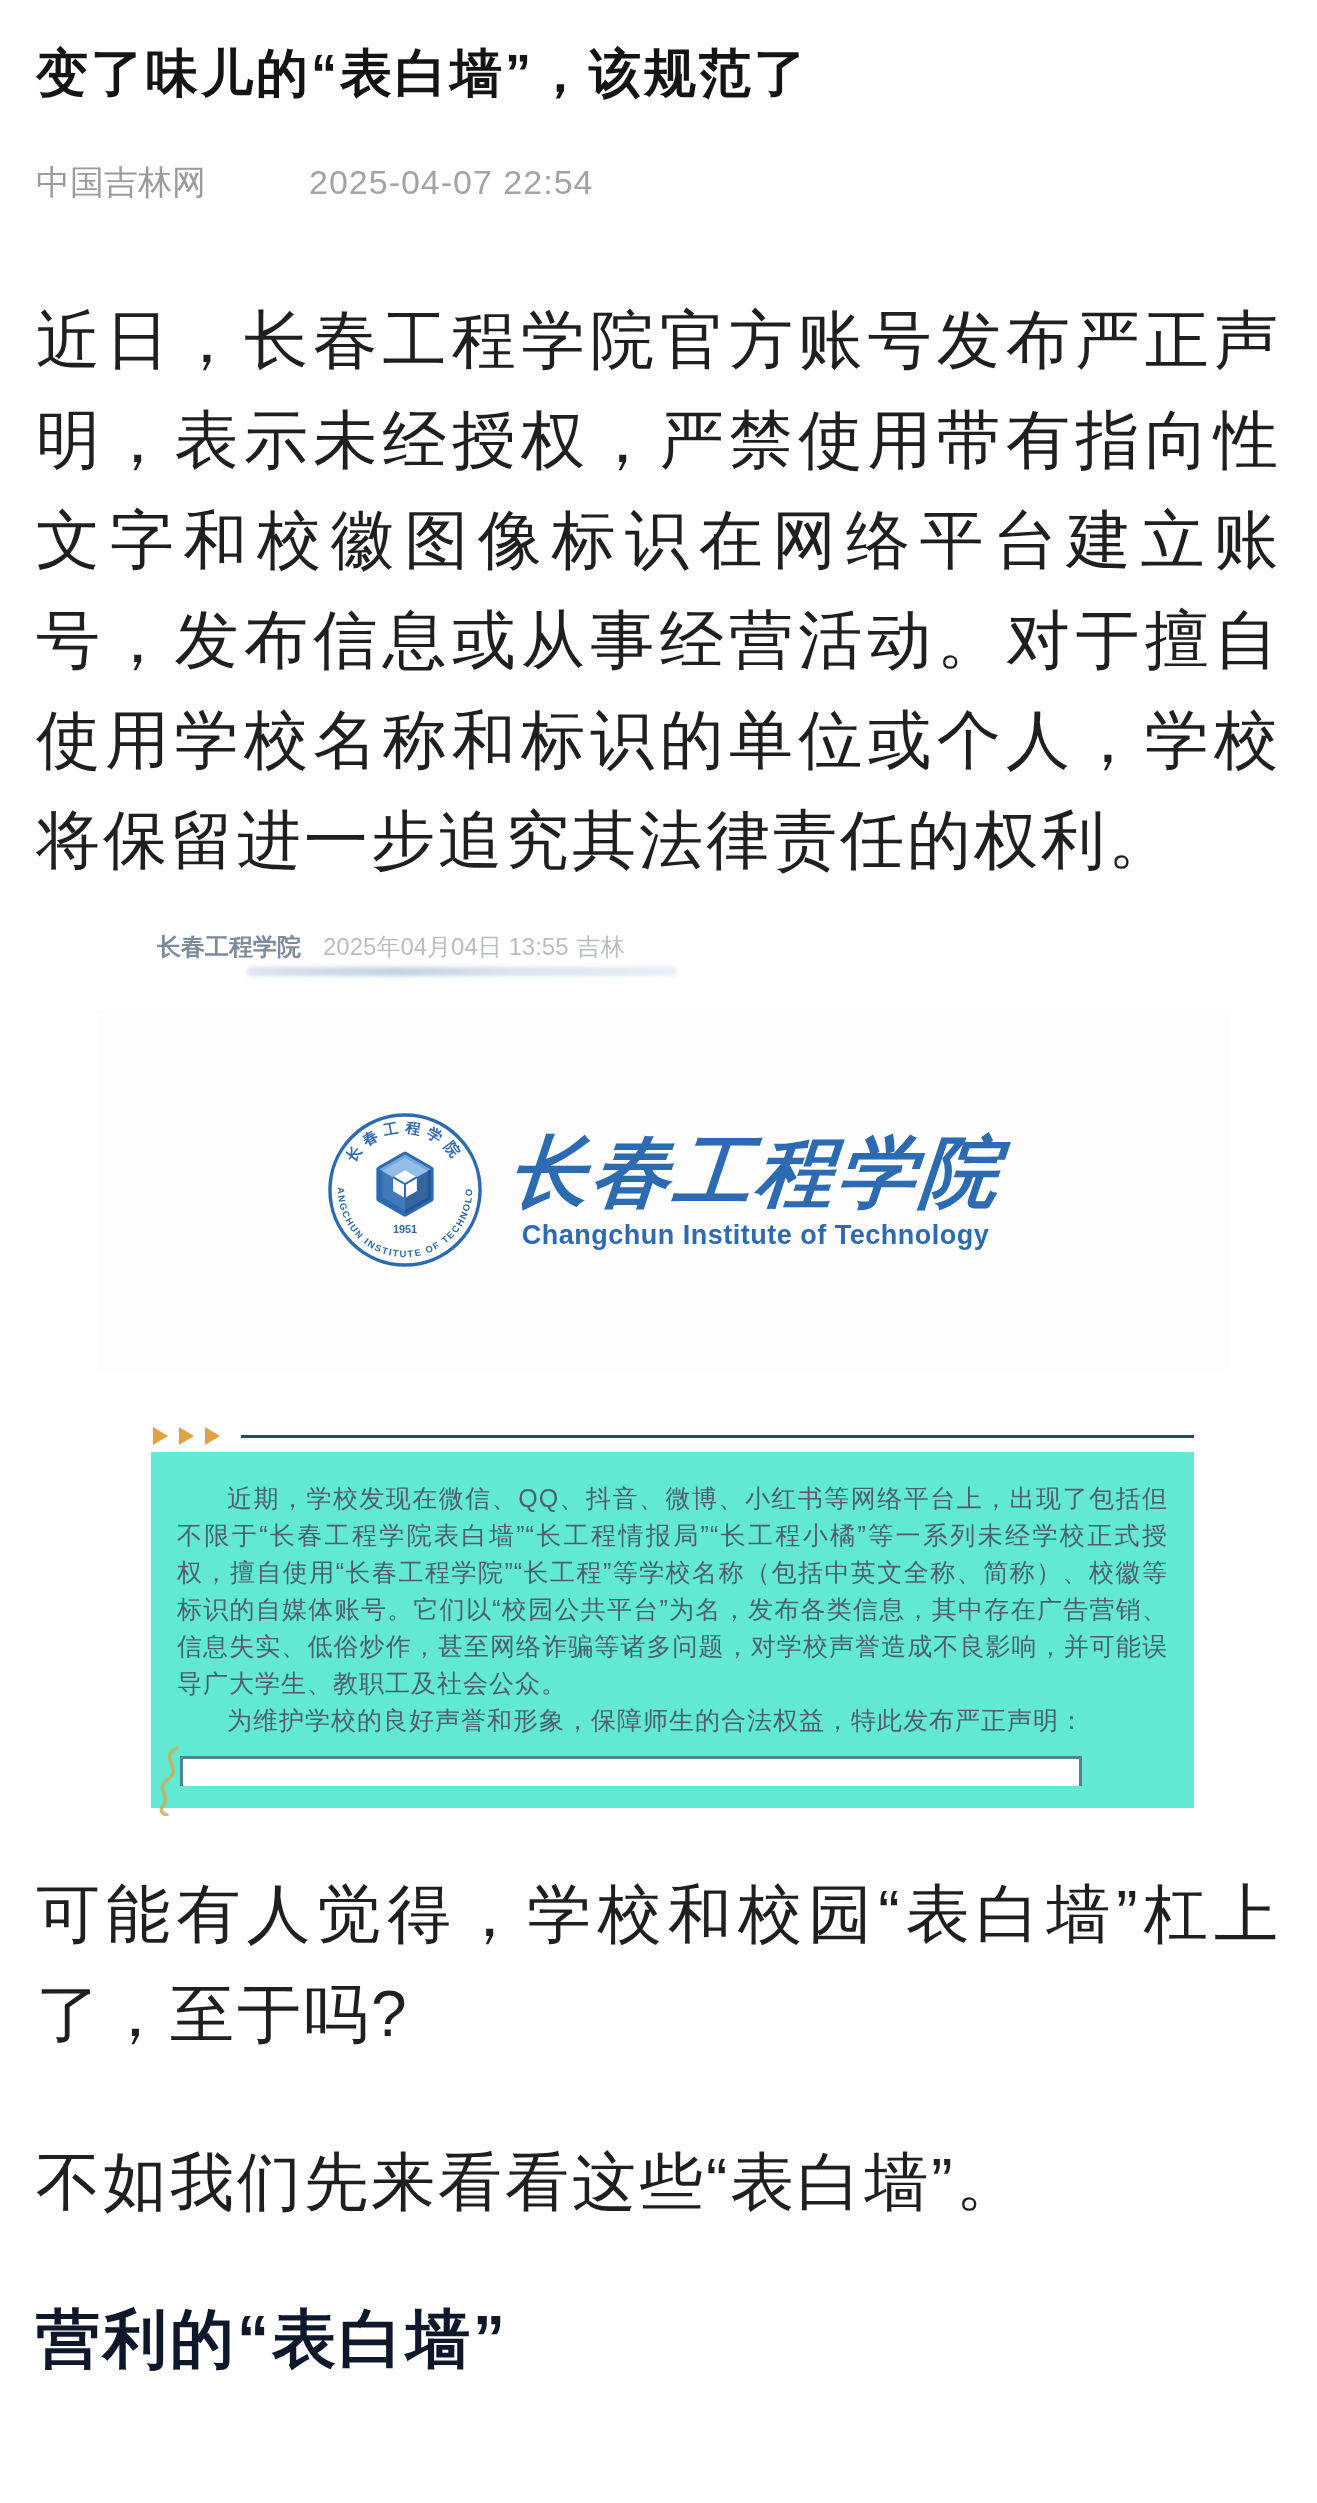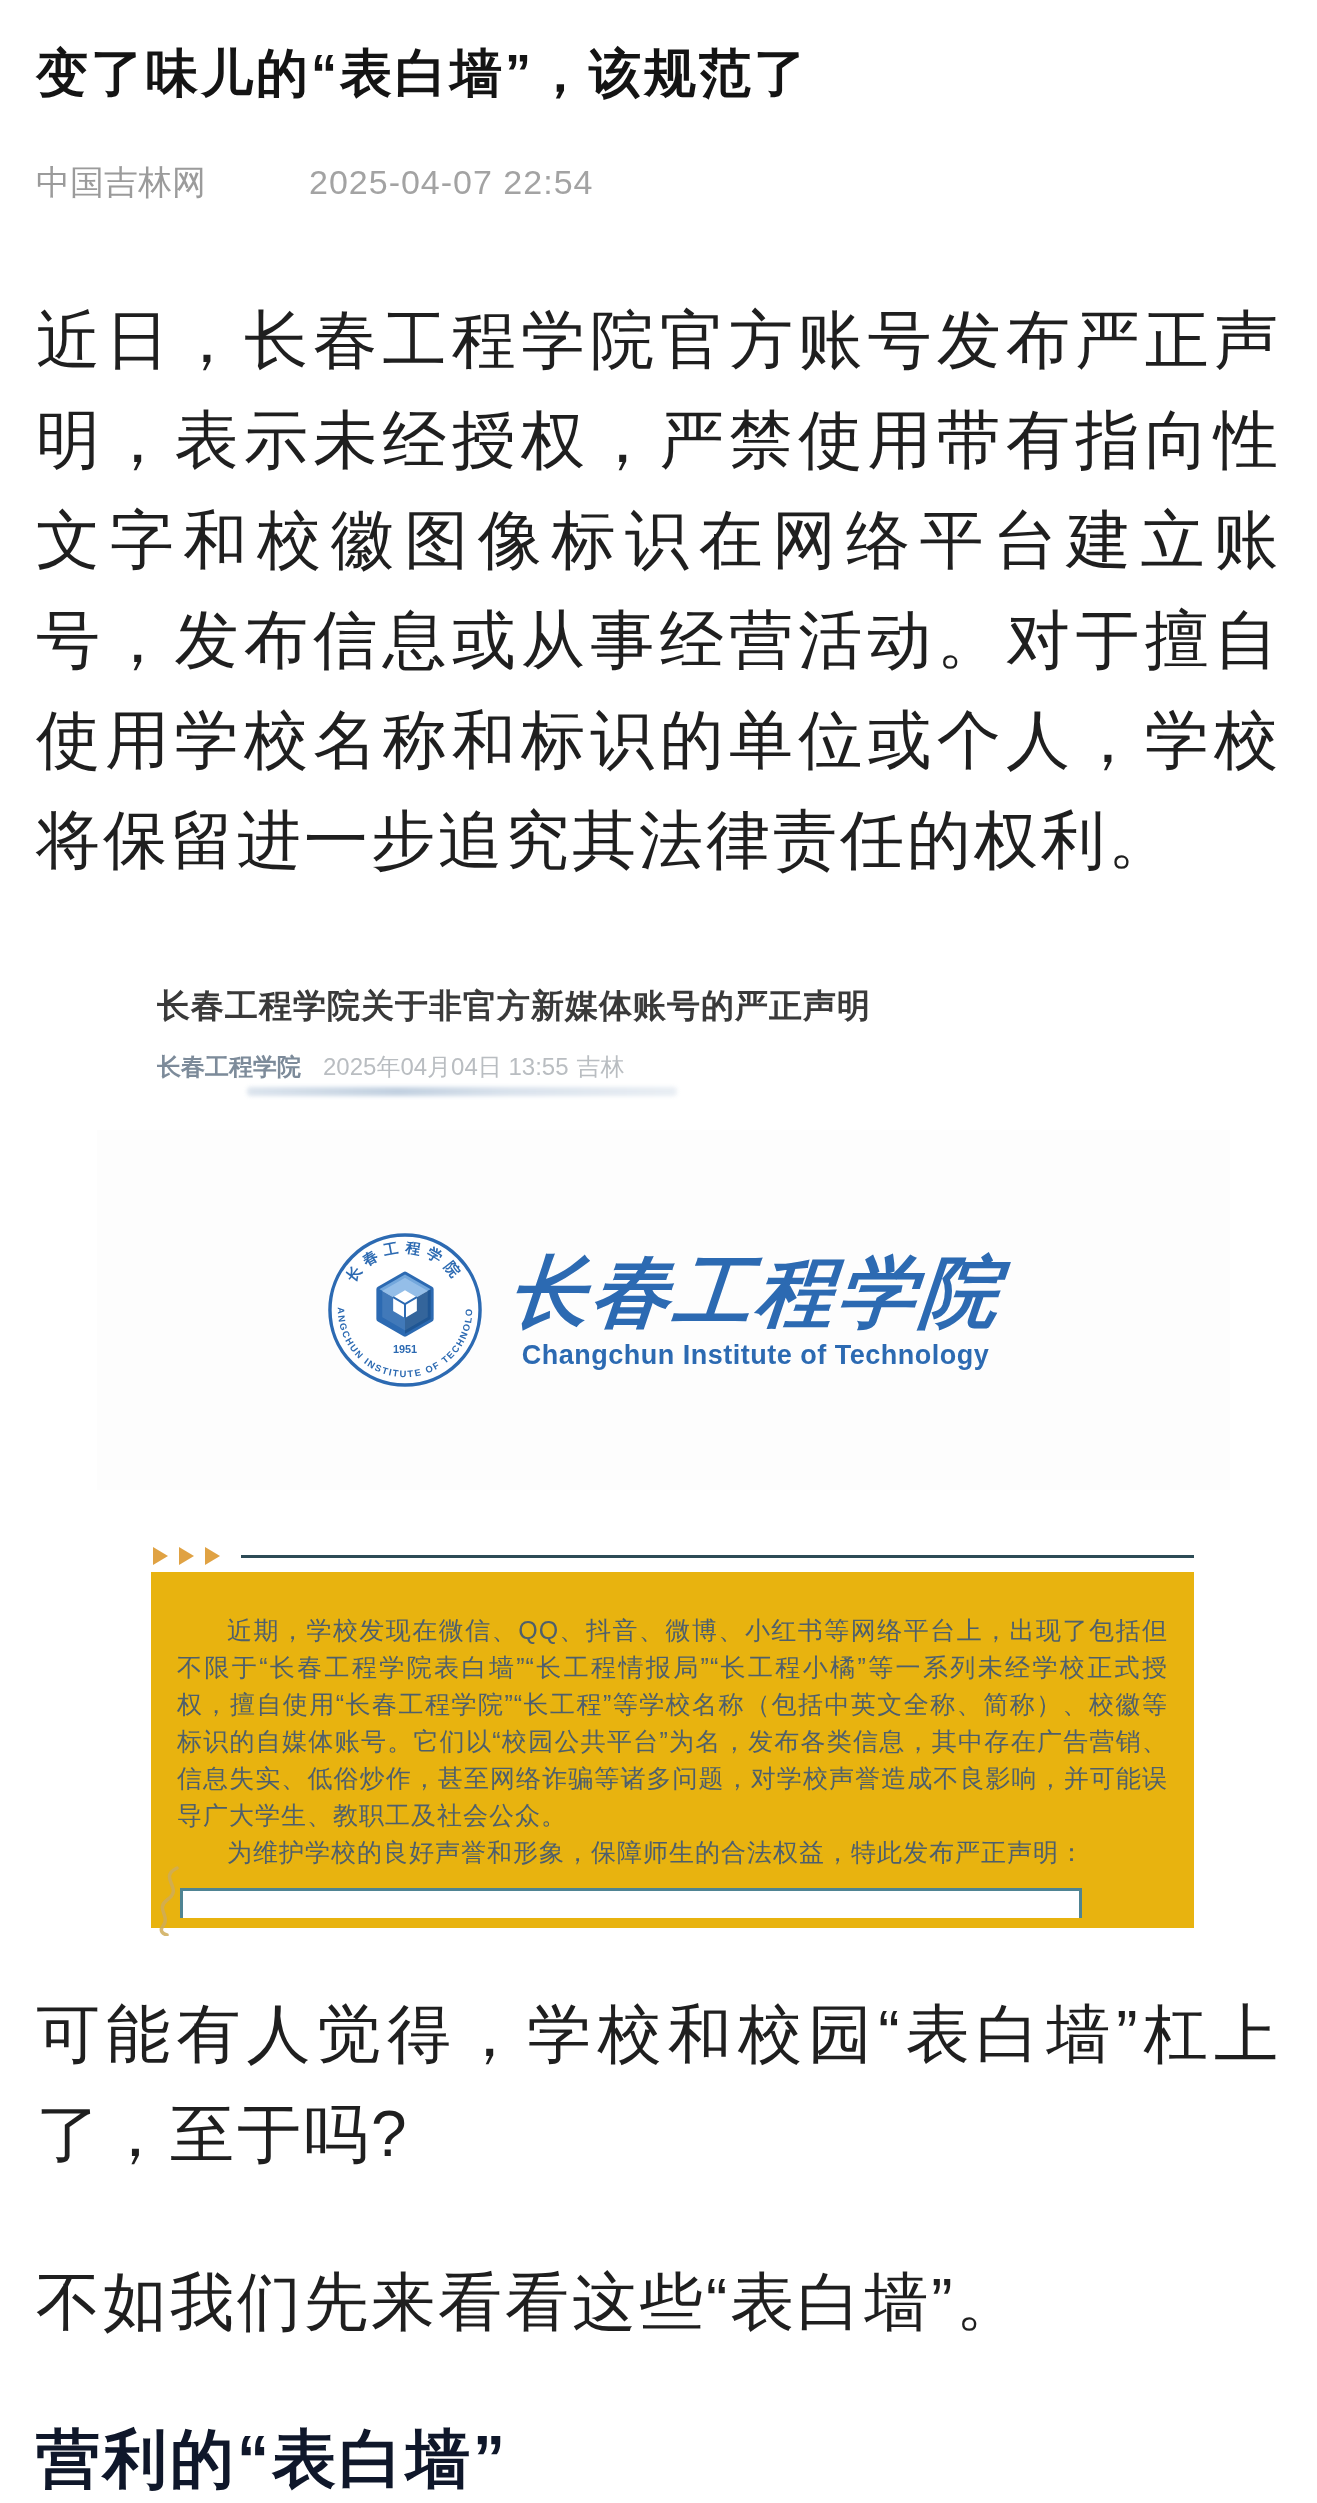--- a/index.html
+++ b/index.html
@@ -83,22 +83,22 @@
     width:0; height:0; flex:none;
     border-left:15px solid #e2a23f;
     border-top:9px solid transparent;
     border-bottom:9px solid transparent;
     margin-right:11px;
   }
   .deco-line { flex:1; height:3px; background:#2c4b57; margin-left:10px; }
   .statement-box {
     position:relative;
     margin:6px 36px 0 54px;
-    background:#eab308;
-    padding:40px 26px 0 26px;
+    background:#5eead4;
+    padding:28px 26px 0 26px;
     min-height:356px;
   }
   .stmt-p {
     font-size:25px; line-height:37px; letter-spacing:1px;
     color:#4d5f6d; text-align:justify; text-indent:2em;
   }
   .stmt-p + .stmt-p { }
   .cut-box {
     margin:17px 0 0 3px; width:91%; height:30px;
     background:#ffffff;
@@ -113,21 +113,20 @@
 
 <div class="byline">
   <span class="source">中国吉林网</span>
   <span class="pub-date">2025-04-07 22:54</span>
 </div>
 
 <p class="body-p p1">近日，长春工程学院官方账号发布严正声明，表示未经授权，严禁使用带有指向性文字和校徽图像标识在网络平台建立账号，发布信息或从事经营活动。对于擅自使用学校名称和标识的单位或个人，学校将保留进一步追究其法律责任的权利。</p>
 
 <figure class="shot">
 
-  <div class="shot-title">长春工程学院关于非官方新媒体账号的严正声明</div>
 
   <div class="shot-meta">
     <span class="author">长春工程学院</span>
     <span class="date">2025年04月04日 13:55</span>
     <span class="loc">吉林</span>
   </div>
 
   <div class="tag-smudge"></div>
 
   <div class="banner">

